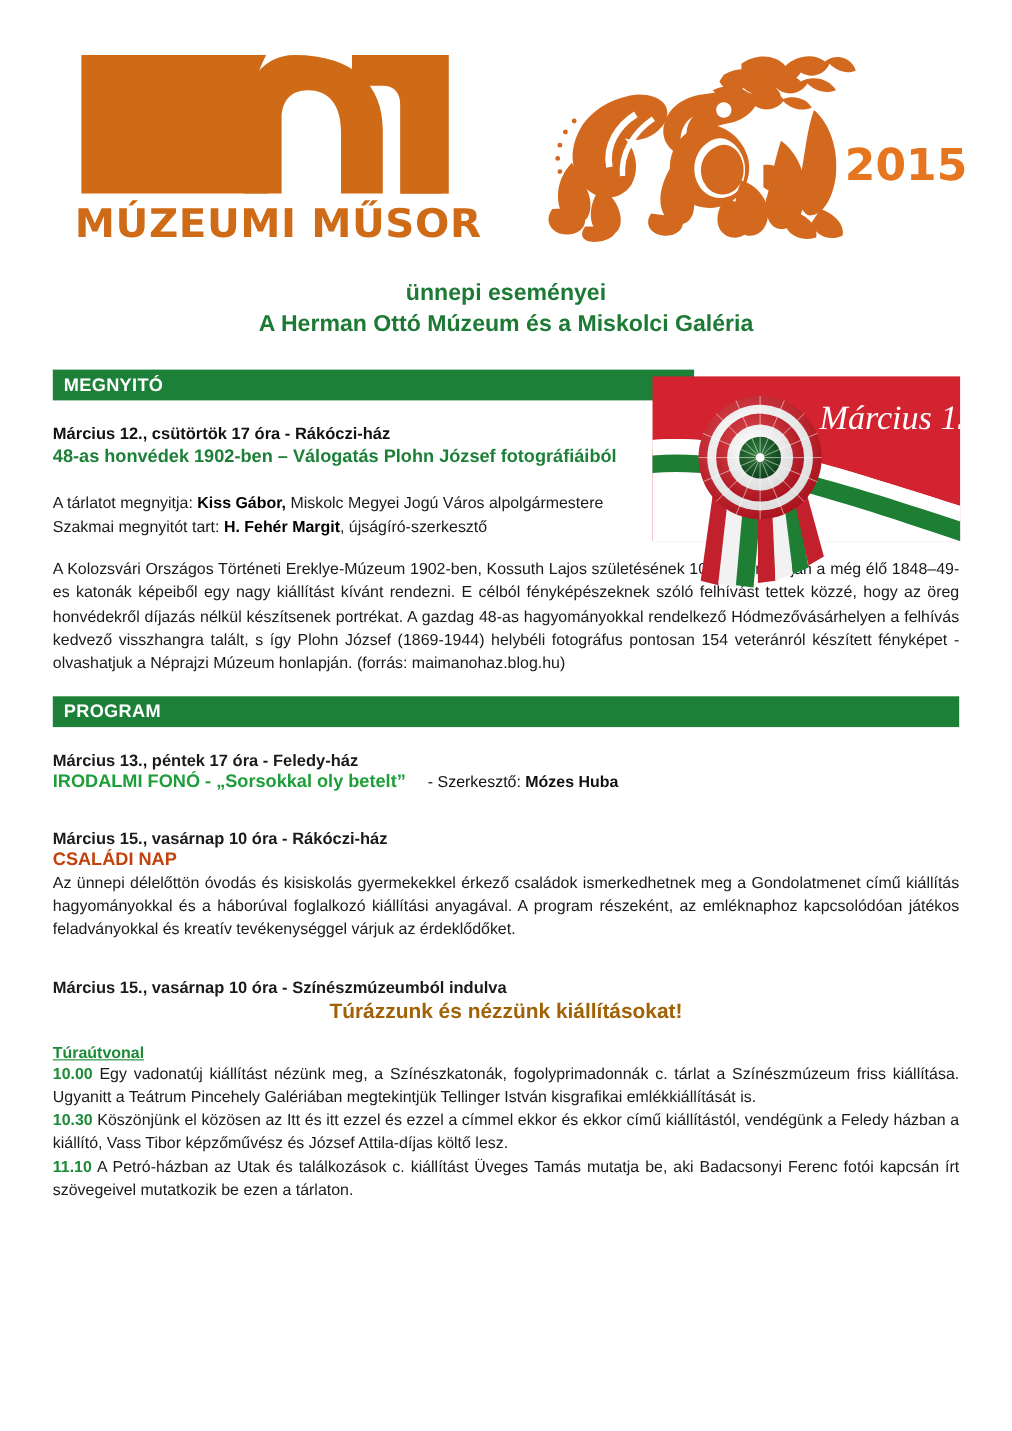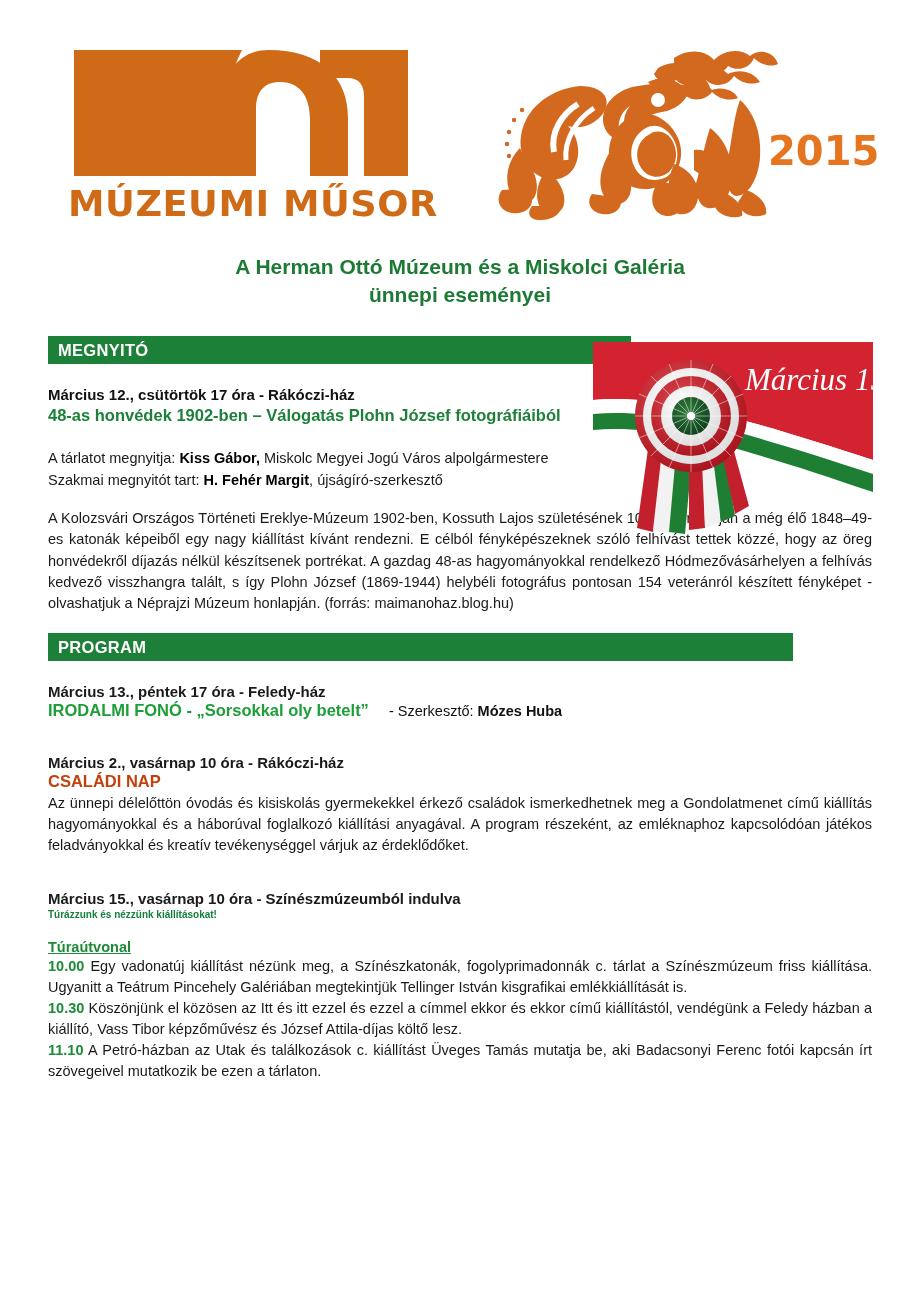--- a/index.html
+++ b/index.html
@@ -86,21 +86,21 @@
     color: #ffffff;
     font-weight: bold;
     font-size: 16.5px;
     letter-spacing: 0.3px;
     padding: 5px 0 5px 10px;
     box-sizing: border-box;
     height: 28px;
     line-height: 18px;
   }
   .bar.narrow { width: 583px; }
-  .bar.wide   { width: 745px; }
+  .bar.wide   { width: 824px; }
 
   
   .megnyito-row {
     position: relative;
     margin-top: 22px;
   }
   .megnyito-left {
     width: 540px;
   }
   .cockade-wrap {
@@ -156,23 +156,24 @@
   .prog-name .sub {
     color: #111;
     font-size: 14.5px;
     font-weight: normal;
     margin-left: 16px;
   }
   .prog-name .sub b { font-weight: bold; }
   .prog-name.dark { color: #c2410c; }
   .prog-sub {
     font-weight: bold;
-    font-size: 10px;
+    font-size: 19px;
     margin: 2px 0 0 0;
-    color: #15803d;
+    color: #a16207;
+    text-align: center;
   }
   .prog-par {
     font-size: 14.5px;
     line-height: 1.45;
     text-align: justify;
     margin: 2px 0 0 0;
   }
 
   .route-title {
     color: #1c8a36;
@@ -292,22 +293,22 @@
         <circle cx="262" cy="132" r="2"></circle>
           <circle cx="270" cy="140" r="2"></circle>
         <circle cx="276" cy="150" r="2"></circle>
       </g>
     </svg>
 
     <div class="year">2015</div>
   </div>
 
   <div class="doc-title">
+    <div>ünnepi eseményei</div>
     <div>A Herman Ottó Múzeum és a Miskolci Galéria</div>
-    <div>ünnepi eseményei</div>
   </div>
 
   <div class="spacer-26"></div>
 
   <div class="bar narrow">MEGNYITÓ</div>
 
   <div class="megnyito-row">
 
     <div class="cockade-wrap">
       <svg viewBox="0 0 280 196" width="280" height="196">
@@ -394,21 +395,21 @@
   <div class="prog-block">
     <p class="prog-when">Március 13., péntek 17 óra - Feledy-ház</p>
     <p class="prog-name">
       <span>IRODALMI FONÓ - „Sorsokkal oly betelt”</span><span class="sub"><span> - Szerkesztő: </span><b>Mózes Huba</b></span>
     </p>
   </div>
 
   <div class="spacer-12"></div>
 
   <div class="prog-block">
-    <p class="prog-when">Március 2., vasárnap 10 óra - Rákóczi-ház</p>
+    <p class="prog-when">Március 15., vasárnap 10 óra - Rákóczi-ház</p>
     <p class="prog-name dark">CSALÁDI NAP</p>
     <p class="prog-par">Az ünnepi délelőttön óvodás és kisiskolás gyermekekkel érkező családok ismerkedhetnek meg a Gondolatmenet című kiállítás hagyományokkal és a háborúval foglalkozó kiállítási anyagával. A program részeként, az emléknaphoz kapcsolódóan játékos feladványokkal és kreatív tevékenységgel várjuk az érdeklődőket.</p>
   </div>
 
   <div class="spacer-12"></div>
 
   <div class="prog-block">
     <p class="prog-when">Március 15., vasárnap 10 óra - Színészmúzeumból indulva</p>
     <p class="prog-sub">Túrázzunk és nézzünk kiállításokat!</p>
   </div>

